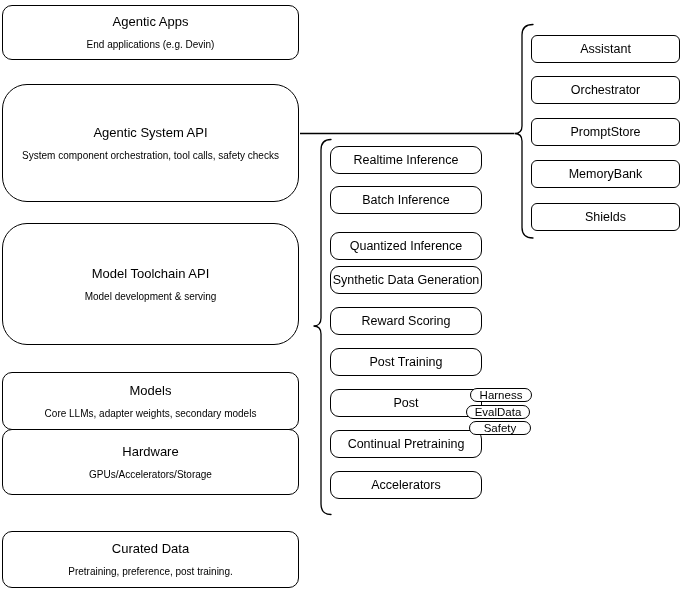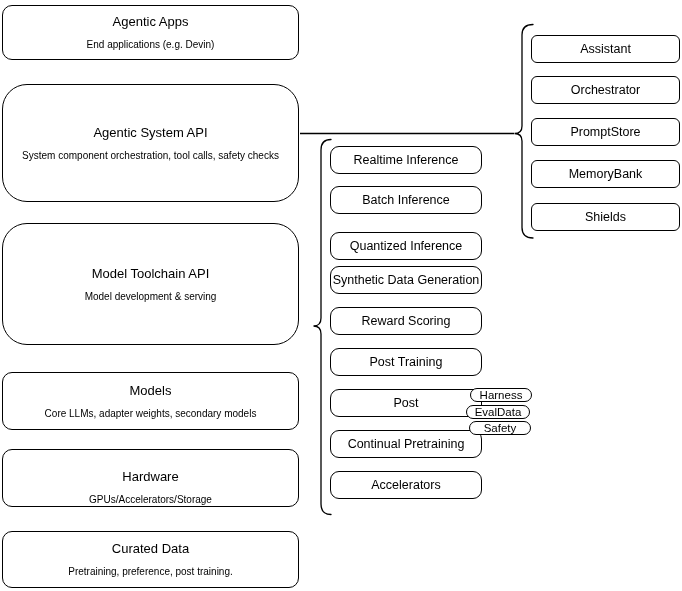--- a/index.html
+++ b/index.html
@@ -26,21 +26,21 @@
   }
   
   .lbox { left: 2px; width: 297px; border-radius: 10px; z-index: 2; }
   .lbox.big { border-radius: 25px; }
   .lbox-title { font-size: 13px; line-height: 16px; }
   .lbox-sub { font-size: 10px; line-height: 13px; margin-top: 8px; }
   #layer-1 { top: 5px;   height: 55px; }
   #layer-2 { top: 84px;  height: 118px; }
   #layer-3 { top: 223px; height: 122px; }
   #layer-4 { top: 372px; height: 58px; }
-  #layer-5 { top: 449px; height: 58px; justify-content: flex-end; }
+  #layer-5 { top: 429px; height: 66px; }
   #layer-6 { top: 531px; height: 57px; }
 
   
   .mbox {
     left: 330px; width: 152px; height: 28px;
     border-radius: 9px; font-size: 12.5px; z-index: 2;
   }
   #mid-0 { top: 146px; } #mid-1 { top: 186px; } #mid-2 { top: 212px; margin-top: 20px; }
   #mid-3 { top: 266px; } #mid-4 { top: 307px; } #mid-5 { top: 348px; }
   #mid-6 { top: 389px; } #mid-7 { top: 430px; } #mid-8 { top: 471px; }

